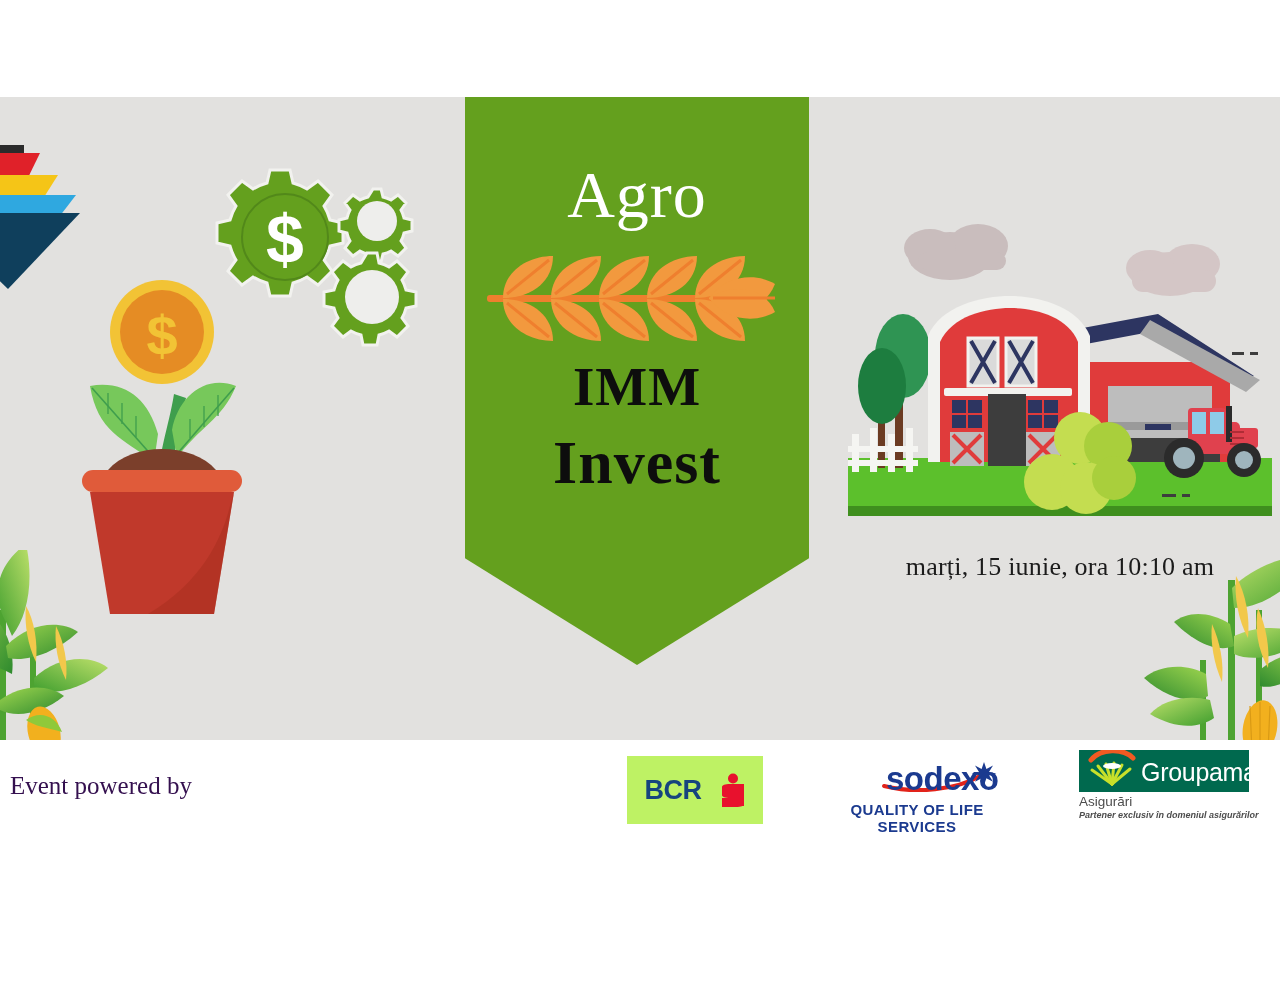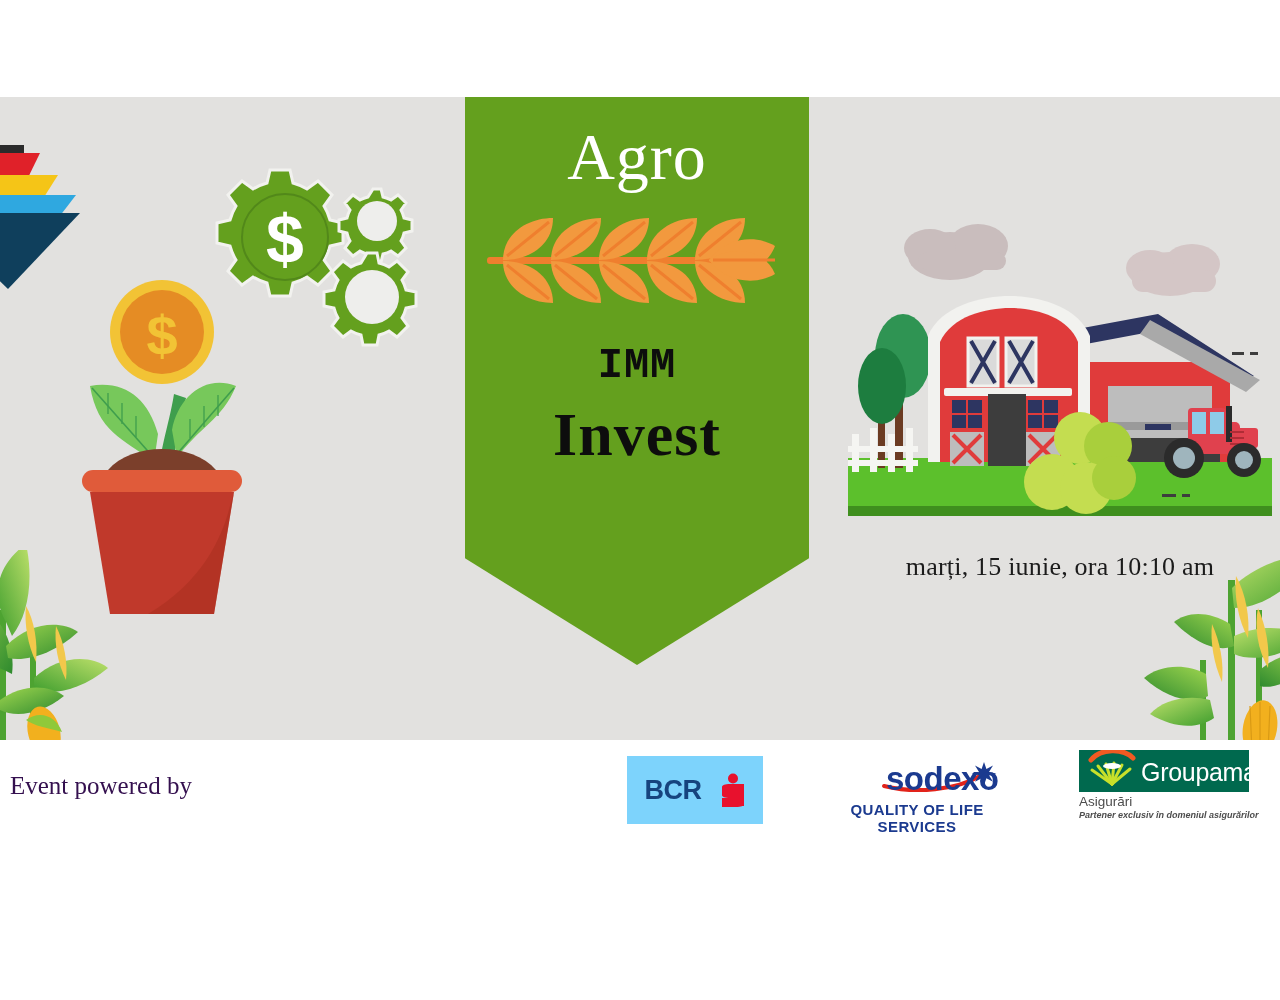--- a/index.html
+++ b/index.html
@@ -106,37 +106,37 @@
     width: 344px;
     height: 568px;
     background: #64a01e;
     -webkit-clip-path: polygon(0 0, 100% 0, 100% 81.2%, 50% 100%, 0 81.2%);
     clip-path: polygon(0 0, 100% 0, 100% 81.2%, 50% 100%, 0 81.2%);
     display: flex;
     flex-direction: column;
     align-items: center;
   }
   .banner-agro {
-    margin-top: 27px;
+    margin-top: 65px;
     font-family: "Liberation Serif", serif;
     font-size: 66px;
     line-height: 1;
     color: #ffffff;
     letter-spacing: 1px;
   }
   .banner-emblem {
     margin-top: 14px;
     width: 300px;
     height: 112px;
   }
   .banner-imm {
-    margin-top: 28px;
-    font-family: Liberation Mono, monospace;
+    margin-top: 4px;
+    font-family: Liberation Serif, serif;
     font-weight: bold;
-    font-size: 42px;
+    font-size: 55px;
     line-height: 1.05;
     color: #0d0d0d;
     letter-spacing: 1px;
   }
   .banner-invest {
     margin-top: 14px;
     font-family: "Liberation Serif", serif;
     font-weight: bold;
     font-size: 62px;
     line-height: 1.05;
@@ -163,21 +163,21 @@
     white-space: nowrap;
   }
 
   
   .logo-bcr {
     position: absolute;
     left: 627px;
     top: 16px;
     width: 136px;
     height: 68px;
-    background: #7dd3fc;
+    background: #bef264;
     display: flex;
     align-items: center;
     justify-content: center;
     gap: 18px;
   }
   .bcr-word {
     font-family: "Liberation Sans", sans-serif;
     font-weight: bold;
     font-size: 27px;
     color: #16447e;

